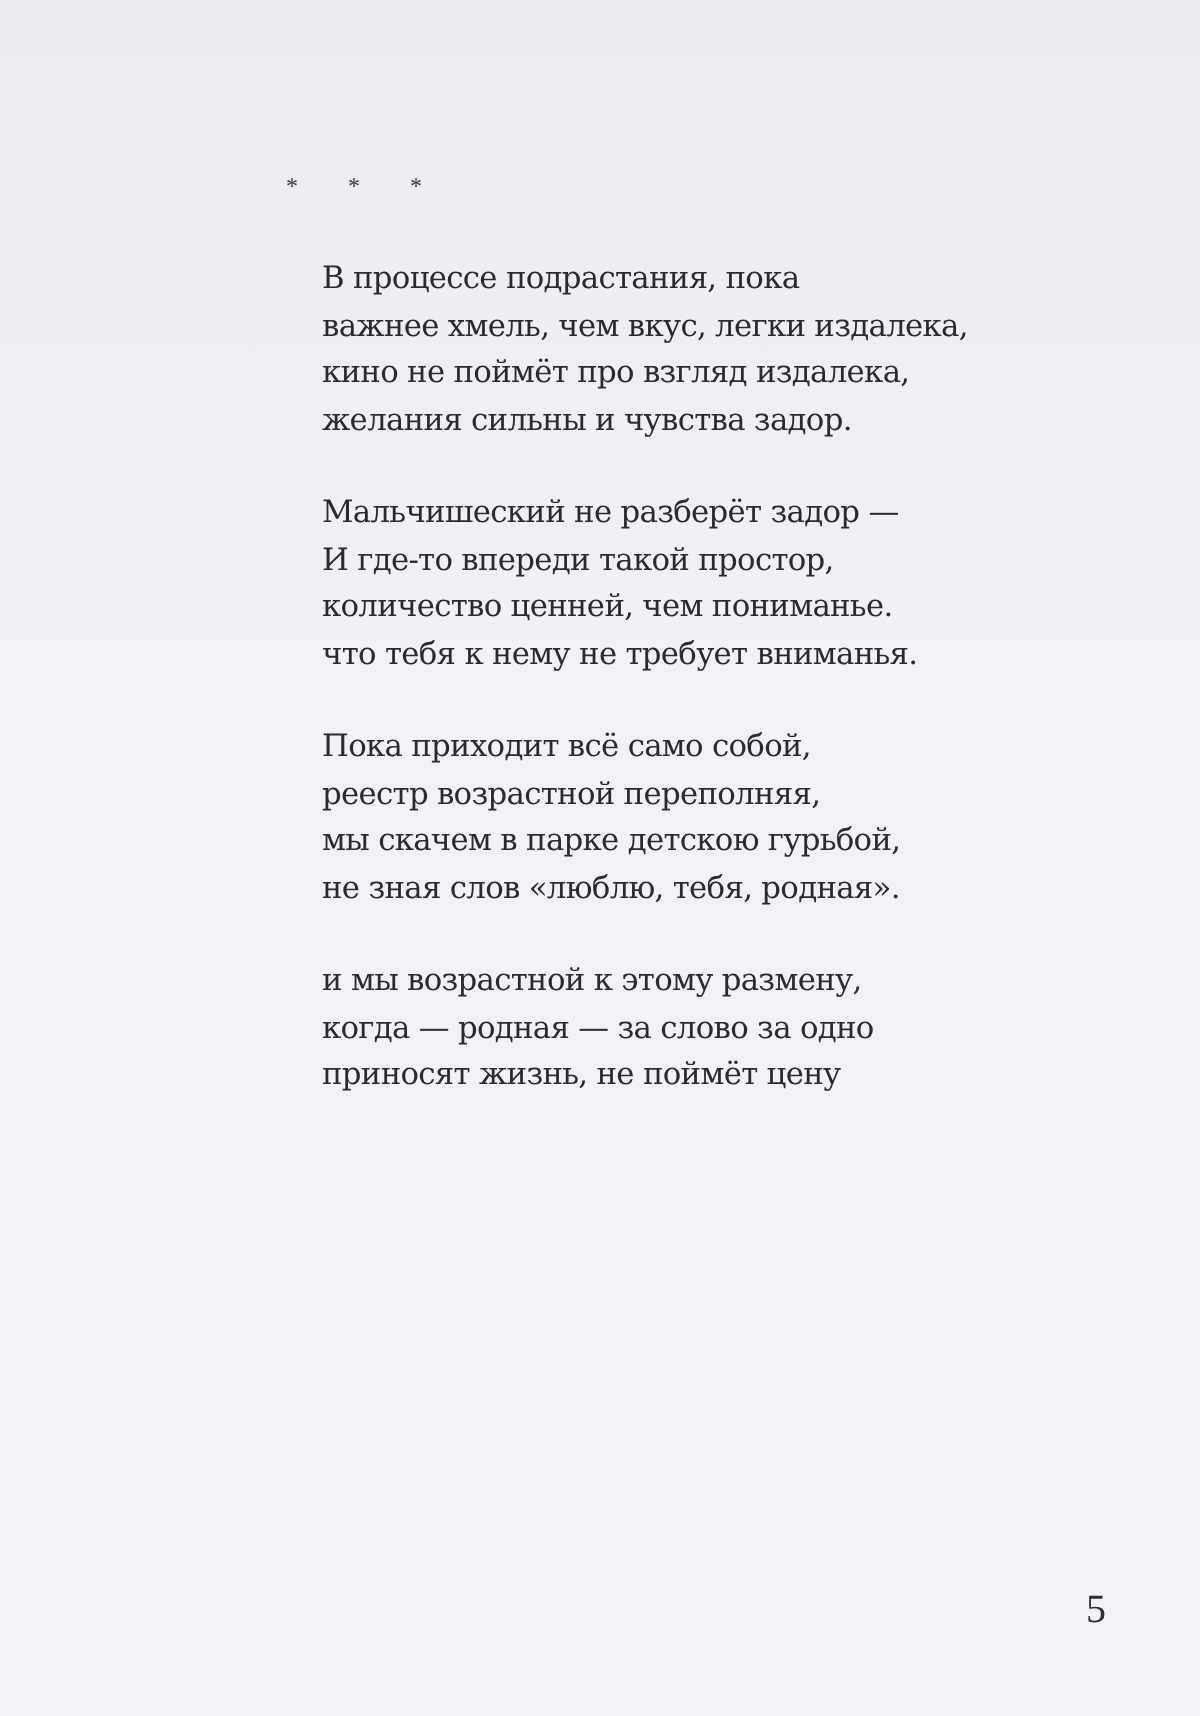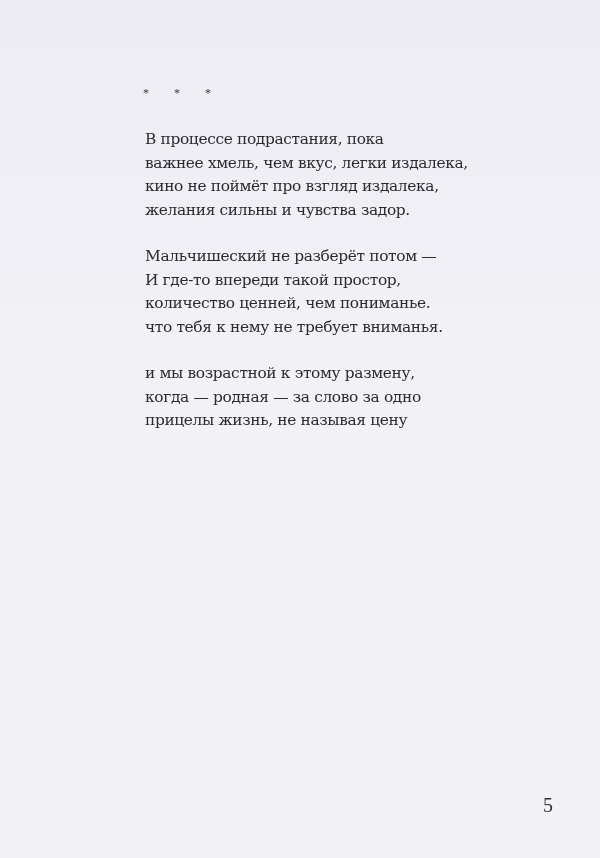--- a/index.html
+++ b/index.html
@@ -35,21 +35,21 @@
       left: 145px;
       top: 128px;
       width: 400px;
       font-family: "DejaVu Serif", serif;
       font-size: 15.4px;
       line-height: 23.5px;
       letter-spacing: -0.35px;
       color: #2b2b2f;
     }
     .stanza {
-      margin: 0 0 23px 0;
+      margin: 0 0 23px 16px;
     }
     .line {
       display: block;
       white-space: nowrap;
     }
     .page-number {
       position: absolute;
       left: 543px;
       top: 794px;
       font-family: "Liberation Serif", serif;
@@ -64,26 +64,32 @@
   <div class="asterism">* * *</div>
 
   <div class="poem">
     <div class="stanza">
       <span class="line">В процессе подрастания, пока</span>
       <span class="line">важнее хмель, чем вкус, легки издалека,</span>
       <span class="line">кино не поймёт про взгляд издалека,</span>
       <span class="line">желания сильны и чувства задор.</span>
     </div>
     <div class="stanza">
-      <span class="line">Мальчишеский не разберёт потом —</span>
+      <span class="line">Мальчишеский не разберёт задор —</span>
       <span class="line">И где-то впереди такой простор,</span>
       <span class="line">количество ценней, чем пониманье.</span>
       <span class="line">что тебя к нему не требует вниманья.</span>
     </div>
     <div class="stanza">
+      <span class="line">Пока приходит всё само собой,</span>
+      <span class="line">реестр возрастной переполняя,</span>
+      <span class="line">мы скачем в парке детскою гурьбой,</span>
+      <span class="line">не зная слов «люблю, тебя, родная».</span>
+    </div>
+    <div class="stanza">
       <span class="line">и мы возрастной к этому размену,</span>
       <span class="line">когда — родная — за слово за одно</span>
-      <span class="line">прицелы жизнь, не называя цену</span>
+      <span class="line">приносят жизнь, не поймёт цену</span>
     </div>
   </div>
 
   <div class="page-number">5</div>
 </div>
 
 </body></html>

